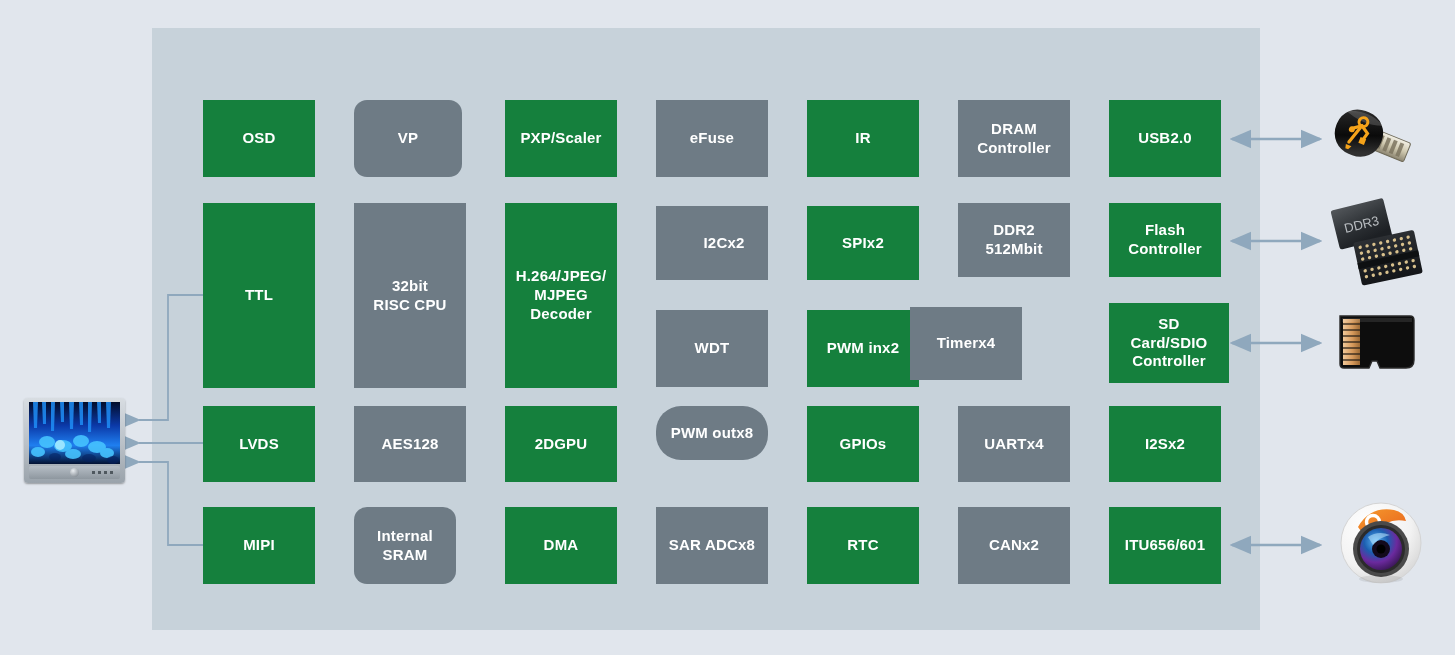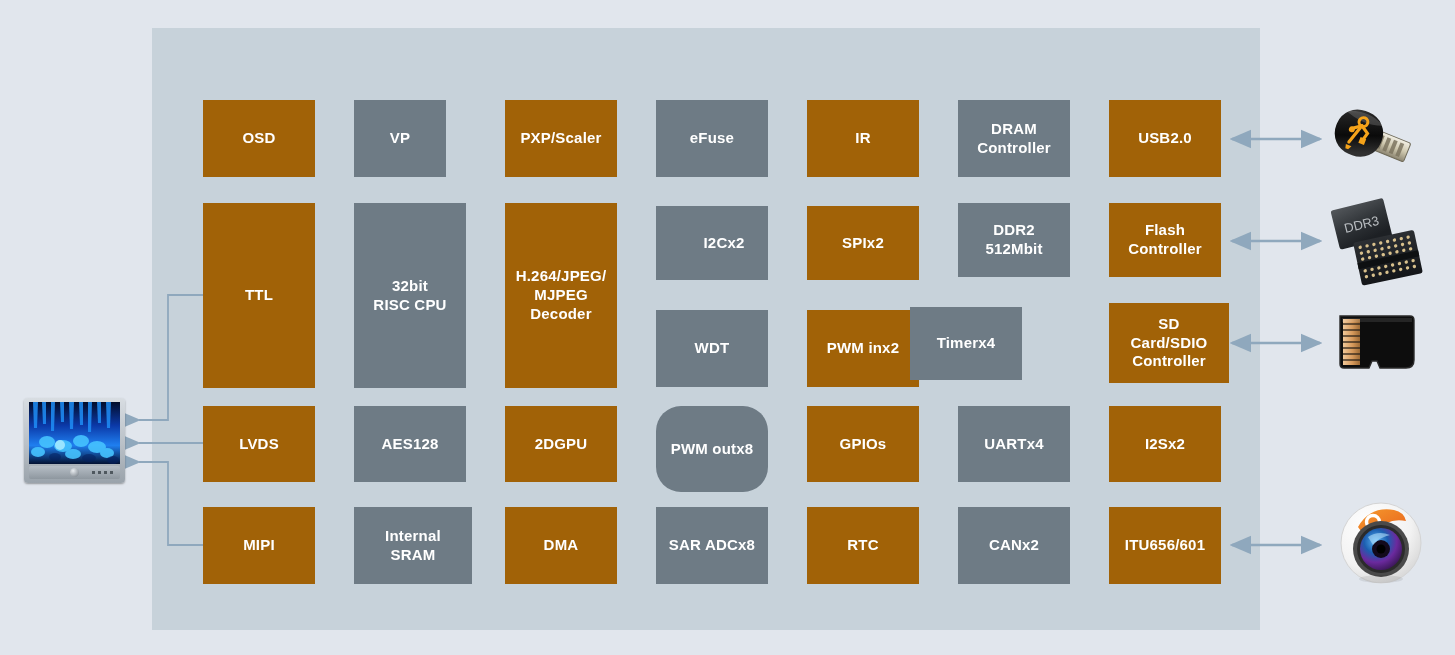--- a/index.html
+++ b/index.html
@@ -23,21 +23,21 @@
     display:flex;align-items:center;justify-content:center;
     text-align:center;
     color:#ffffff;
     font-weight:bold;
     font-size:15px;
     line-height:1.25;
     letter-spacing:.2px;
     box-sizing:border-box;
     padding:2px 4px;
   }
-  .blk.red{background:#a16207;}
+  .blk.red{background:#15803d;}
   .blk.gray{background:#6e7b85;}
 
   
   #wires{position:absolute;left:0;top:0;width:1455px;height:655px;pointer-events:none;}
 
   
   .periph{position:absolute;}
 
   
   #monitor{left:24px;top:398px;width:101px;height:85px;}
@@ -105,21 +105,21 @@
       <path d="M203,295 L168,295 L168,420 L139,420" marker-end="url(#arrL)"></path>
       <path d="M203,443 L139,443" marker-end="url(#arrL)"></path>
       <path d="M203,545 L168,545 L168,462 L139,462" marker-end="url(#arrL)"></path>
     </g>
   </svg>
 
   <div id="block-layer">
       <div class="blk red" style="left: 203px; top: 100px; width: 112px; height: 77px;">
         <span>OSD</span>
       </div>
-      <div class="blk gray" style="left: 354px; top: 100px; width: 92px; height: 77px;">
+      <div class="blk gray" style="left: 354px; top: 100px; width: 108px; height: 77px; border-radius: 13px;">
         <span>VP</span>
       </div>
       <div class="blk red" style="left: 505px; top: 100px; width: 112px; height: 77px;">
         <span>PXP/Scaler</span>
       </div>
       <div class="blk gray" style="left: 656px; top: 100px; width: 112px; height: 77px;">
         <span>eFuse</span>
       </div>
       <div class="blk red" style="left: 807px; top: 100px; width: 112px; height: 77px;">
         <span>IR</span>
@@ -165,36 +165,36 @@
       </div>
       <div class="blk red" style="left: 203px; top: 406px; width: 112px; height: 76px;">
         <span>LVDS</span>
       </div>
       <div class="blk gray" style="left: 354px; top: 406px; width: 112px; height: 76px;">
         <span>AES128</span>
       </div>
       <div class="blk red" style="left: 505px; top: 406px; width: 112px; height: 76px;">
         <span>2DGPU</span>
       </div>
-      <div class="blk gray" style="left: 656px; top: 406px; width: 112px; height: 86px; border-radius: 25px;">
+      <div class="blk gray" style="left: 656px; top: 406px; width: 112px; height: 54px; border-radius: 25px;">
         <span>PWM outx8</span>
       </div>
       <div class="blk red" style="left: 807px; top: 406px; width: 112px; height: 76px;">
         <span>GPIOs</span>
       </div>
       <div class="blk gray" style="left: 958px; top: 406px; width: 112px; height: 76px;">
         <span>UARTx4</span>
       </div>
       <div class="blk red" style="left: 1109px; top: 406px; width: 112px; height: 76px;">
         <span>I2Sx2</span>
       </div>
       <div class="blk red" style="left: 203px; top: 507px; width: 112px; height: 77px;">
         <span>MIPI</span>
       </div>
-      <div class="blk gray" style="left: 354px; top: 507px; width: 118px; height: 77px;">
+      <div class="blk gray" style="left: 354px; top: 507px; width: 102px; height: 77px; border-radius: 13px;">
         <span>Internal<br>SRAM</span>
       </div>
       <div class="blk red" style="left: 505px; top: 507px; width: 112px; height: 77px;">
         <span>DMA</span>
       </div>
       <div class="blk gray" style="left: 656px; top: 507px; width: 112px; height: 77px;">
         <span>SAR ADCx8</span>
       </div>
       <div class="blk red" style="left: 807px; top: 507px; width: 112px; height: 77px;">
         <span>RTC</span>

